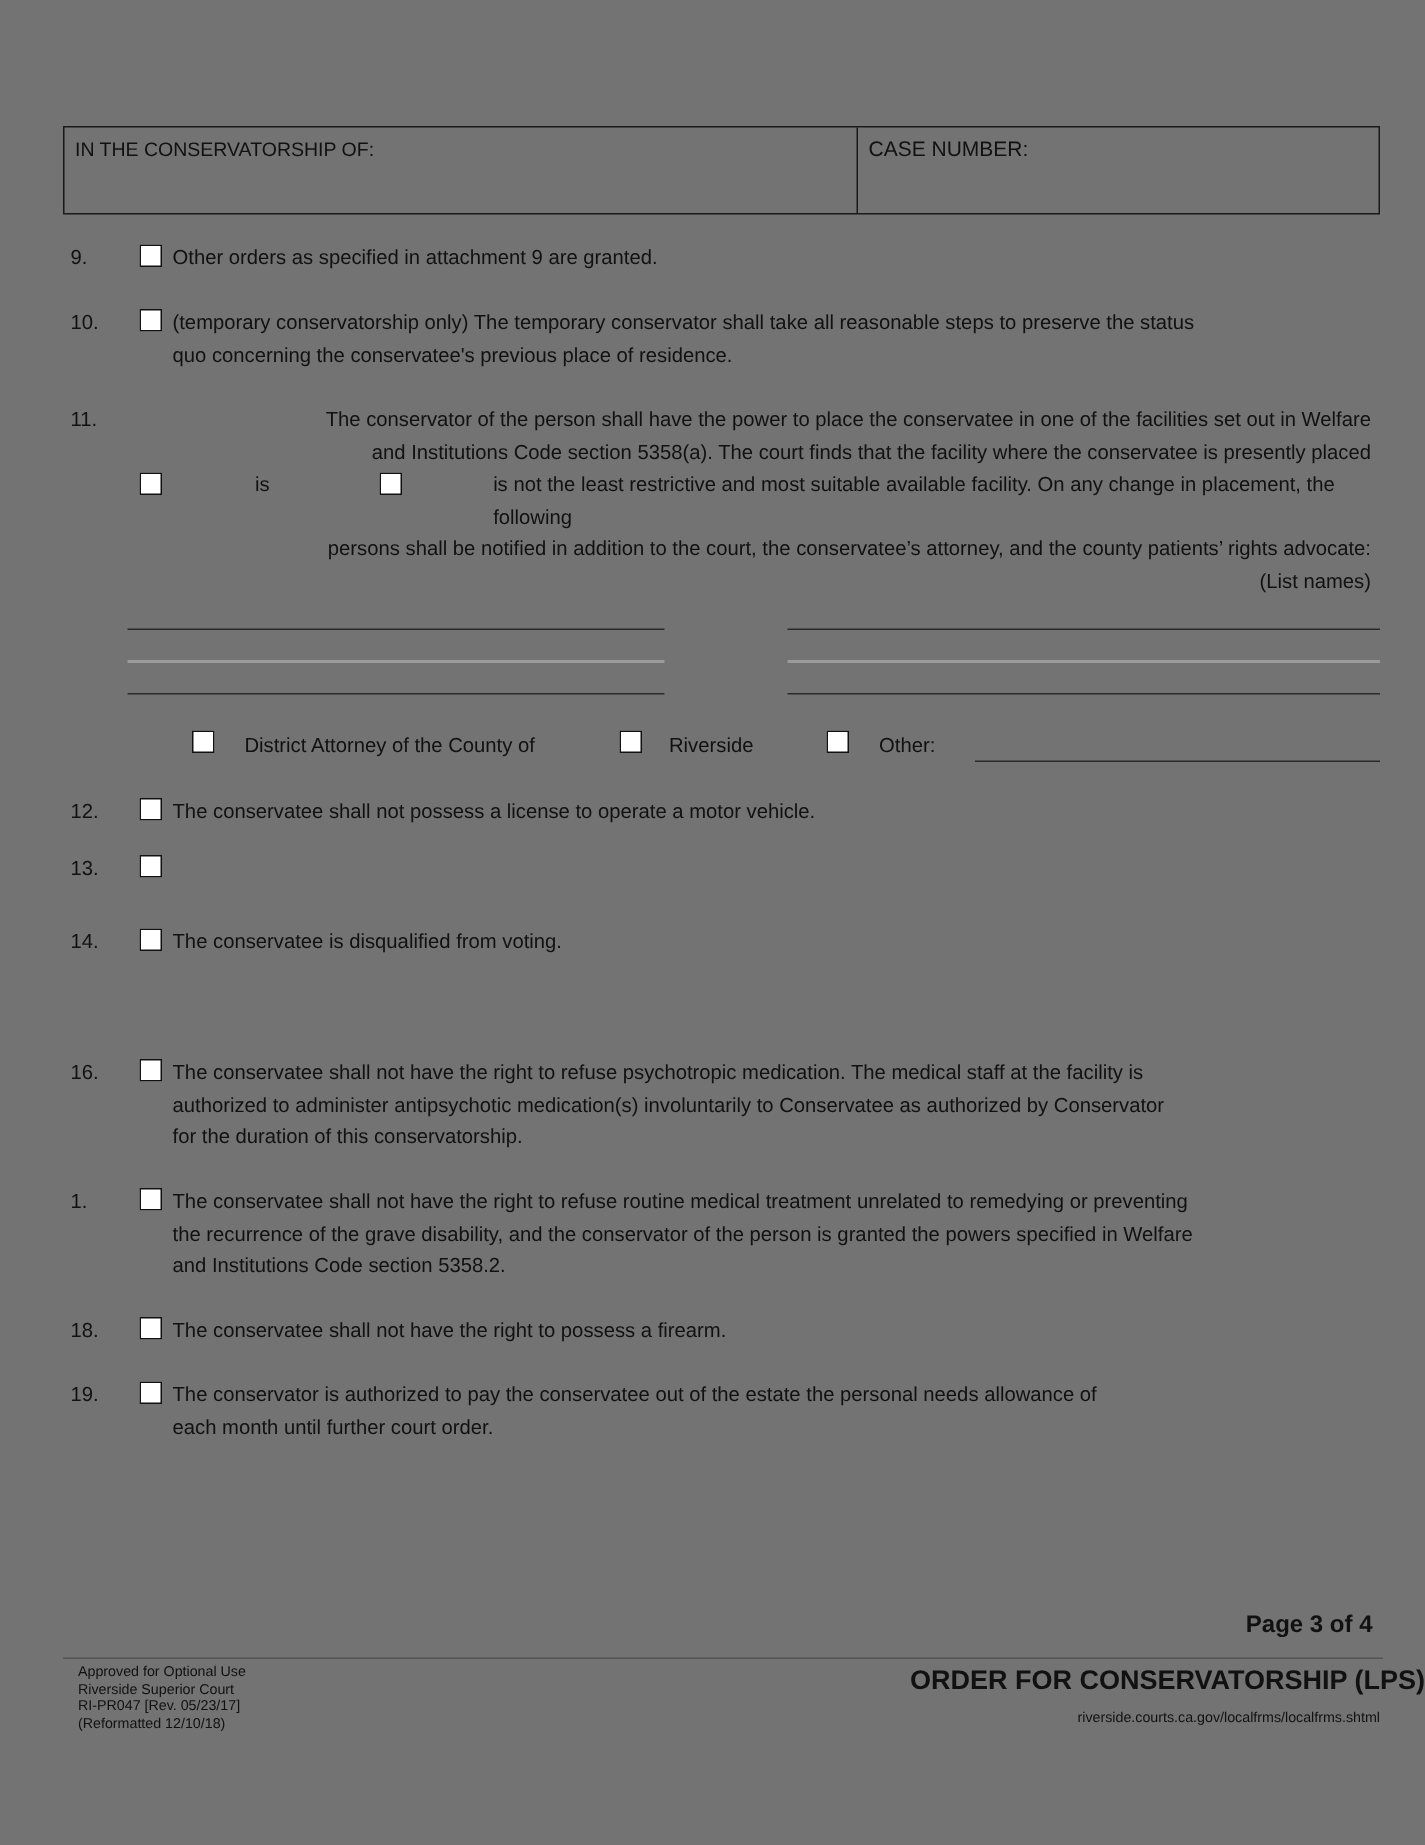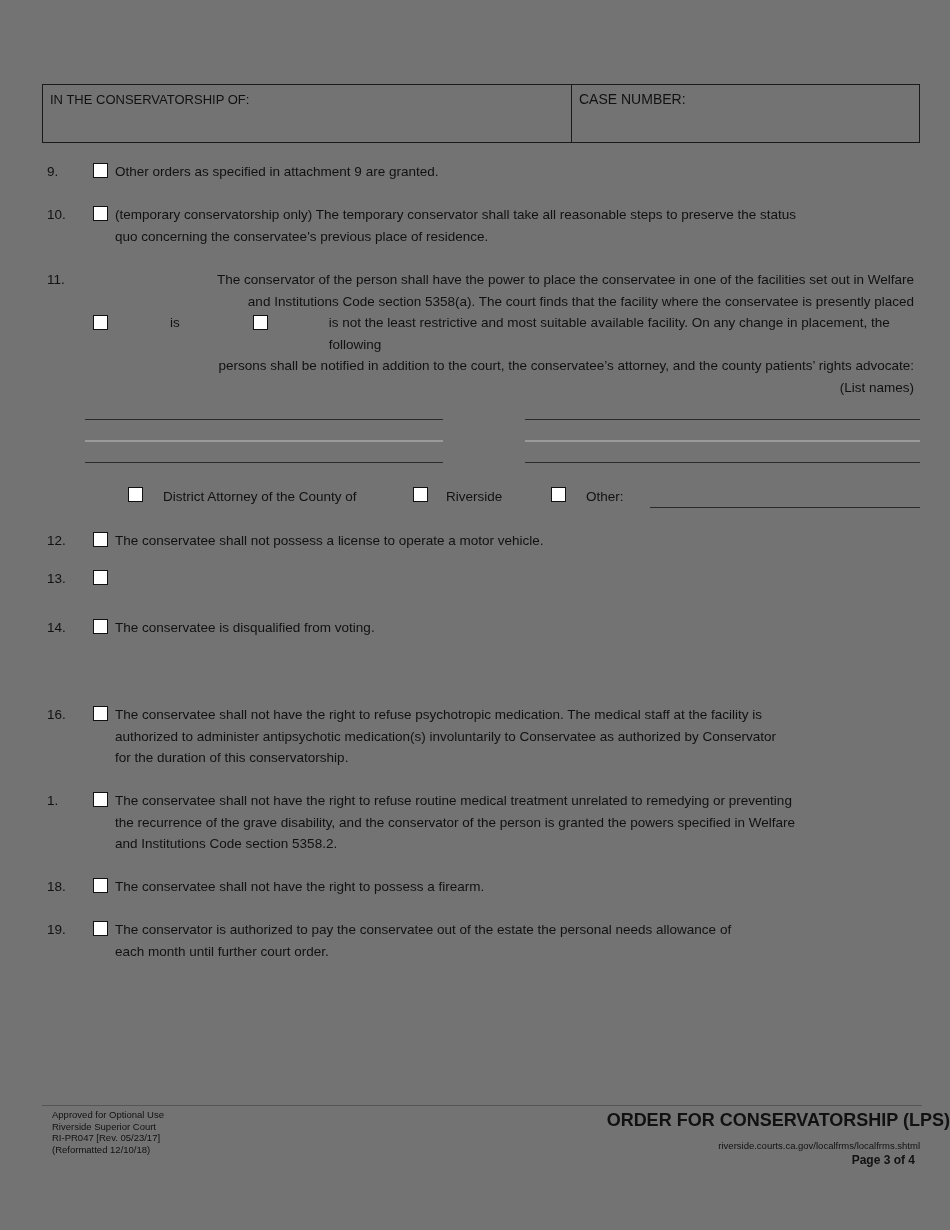--- a/index.html
+++ b/index.html
@@ -72,22 +72,22 @@
   .notify-row { position:absolute; left:0; right:0; top:486px; height:24px; }
   .notify-row .cbx { position:absolute; top:1px; width:13px; height:13px; border:1.5px solid #111; background:#fff; }
   .notify-row .lbl { position:absolute; top:0; }
   .other-line {
     position:absolute; left:650px; width:270px; top:0; height:21px;
     border-bottom:1px solid #2a2a2a;
   }
 
   
   .page-num {
-    position:absolute; right:35px; top:1153px;
-    font-weight:bold; font-size:12px; line-height:14px;
+    position:absolute; right:35px; top:1077px;
+    font-weight:bold; font-size:16px; line-height:14px;
   }
   .footer-rule {
     position:absolute; left:42px; right:28px; top:1105px;
     border-top:1.5px solid #555; height:0;
   }
   .approval {
     position:absolute; left:52px; top:1109px;
     font-size:9.5px; line-height:11.5px;
     white-space:pre-line;
   }

